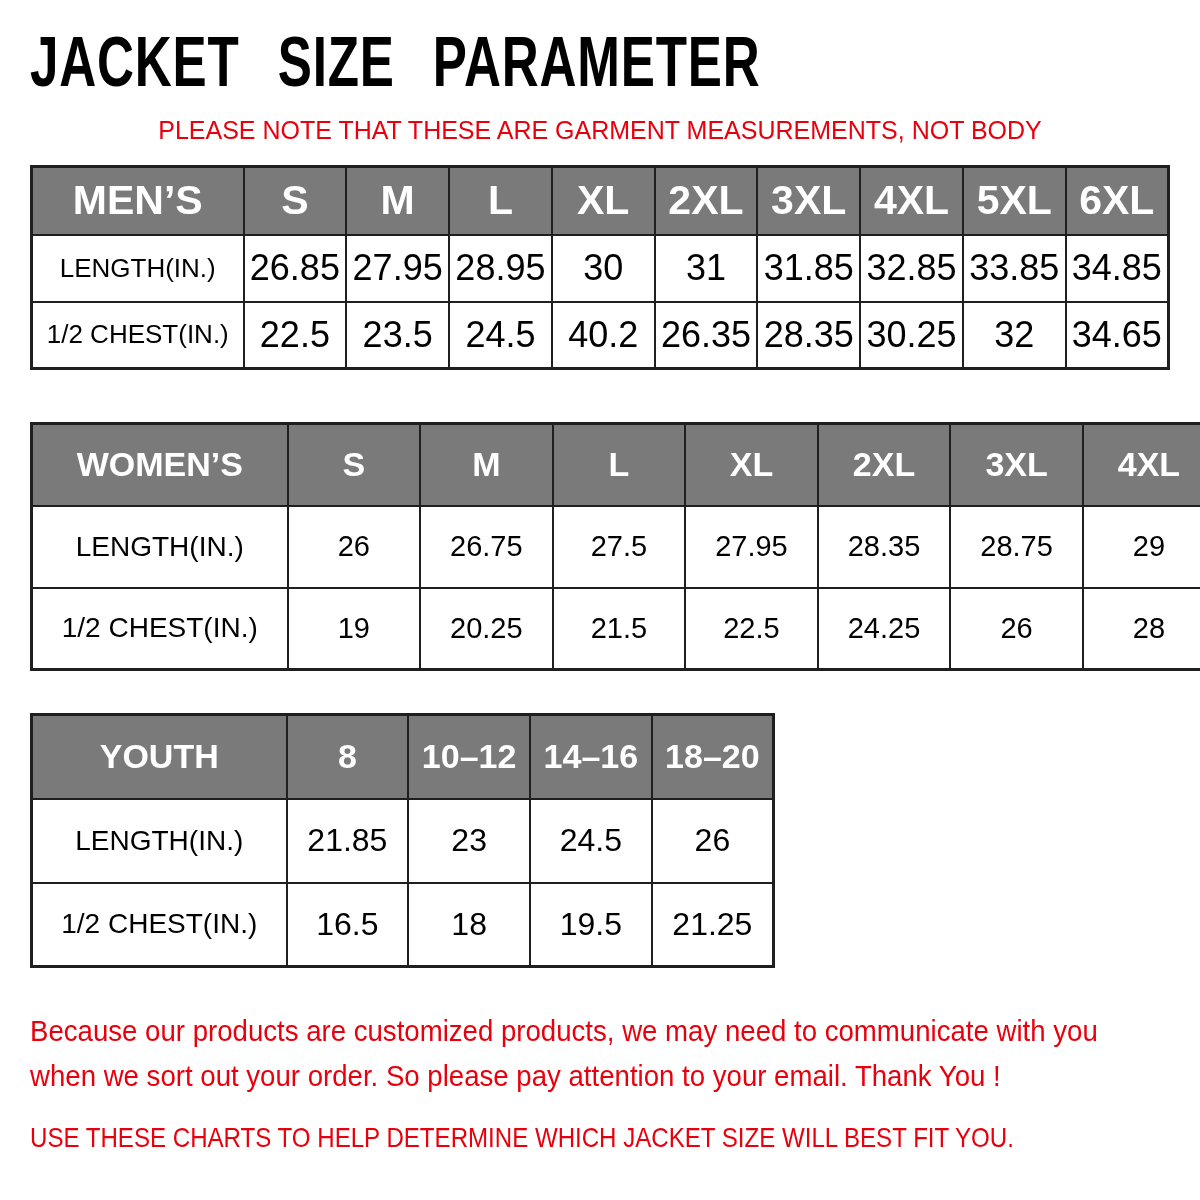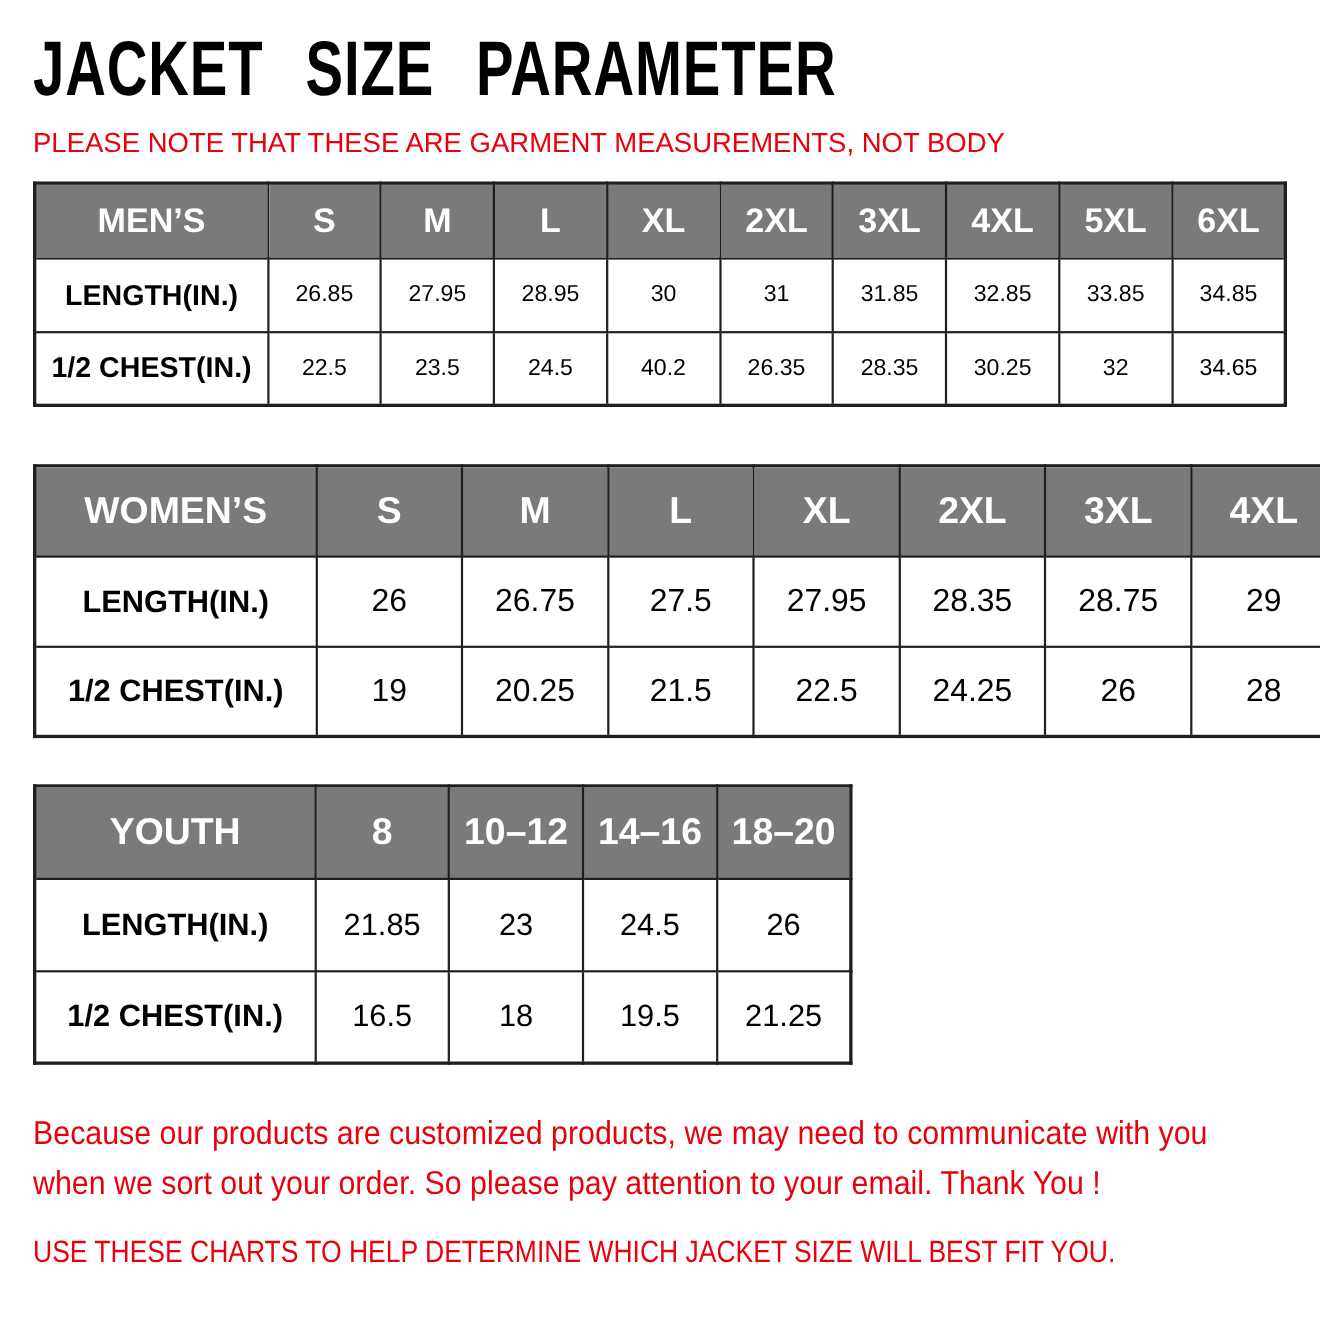--- a/index.html
+++ b/index.html
@@ -31,58 +31,59 @@
     transform-origin:left center;
     margin-top:14px;
   }
 
   .note{
     color:var(--red);
     font-size:25px;
     line-height:37px;
     margin-top:18px;
     white-space:nowrap;
+    text-align:center;
   }
 
   table.size-table{
     border-collapse:collapse;
     table-layout:fixed;
     border:3px solid var(--border);
   }
   table.size-table th, table.size-table td{
     border:2px solid var(--border);
     text-align:center;
     vertical-align:middle;
     padding:0;
     overflow:hidden;
   }
   tr.hdr th{
     background:var(--gray);
     color:var(--header-text);
     font-weight:bold;
   }
-  td.rowlabel{font-weight:bold;}
+  td.rowlabel{font-weight:normal;}
   td.val{font-weight:normal;}
 
   .t-men{width:1140px;margin-top:16px;}
   .t-men .firstcol{width:212px;}
-  .t-men tr.hdr th{height:68px;font-size:31px;}
-  .t-men td{height:67px;font-size:21px;}
+  .t-men tr.hdr th{height:68px;font-size:41px;}
+  .t-men td{height:67px;font-size:36px;}
   .t-men td.rowlabel{font-size:26px;}
 
   .t-women{width:1187px;margin-top:52px;}
   .t-women .firstcol{width:256px;}
   .t-women tr.hdr th{height:82px;font-size:34px;}
   .t-women td{height:82px;font-size:29px;}
   .t-women td.rowlabel{font-size:28px;}
 
   .t-youth{width:745px;margin-top:42px;padding-left:36px;}
   .t-youth .firstcol{width:255px;}
   .t-youth tr.hdr th{height:84px;font-size:34px;}
-  .t-youth td{height:84px;font-size:28px;}
+  .t-youth td{height:84px;font-size:32px;}
   .t-youth td.rowlabel{font-size:28px;}
 
   .footer{
     color:var(--red);
     font-size:30px;
     line-height:45px;
     margin-top:40px;
     white-space:nowrap;
     transform:scale(0.92,1);
     transform-origin:left top;

